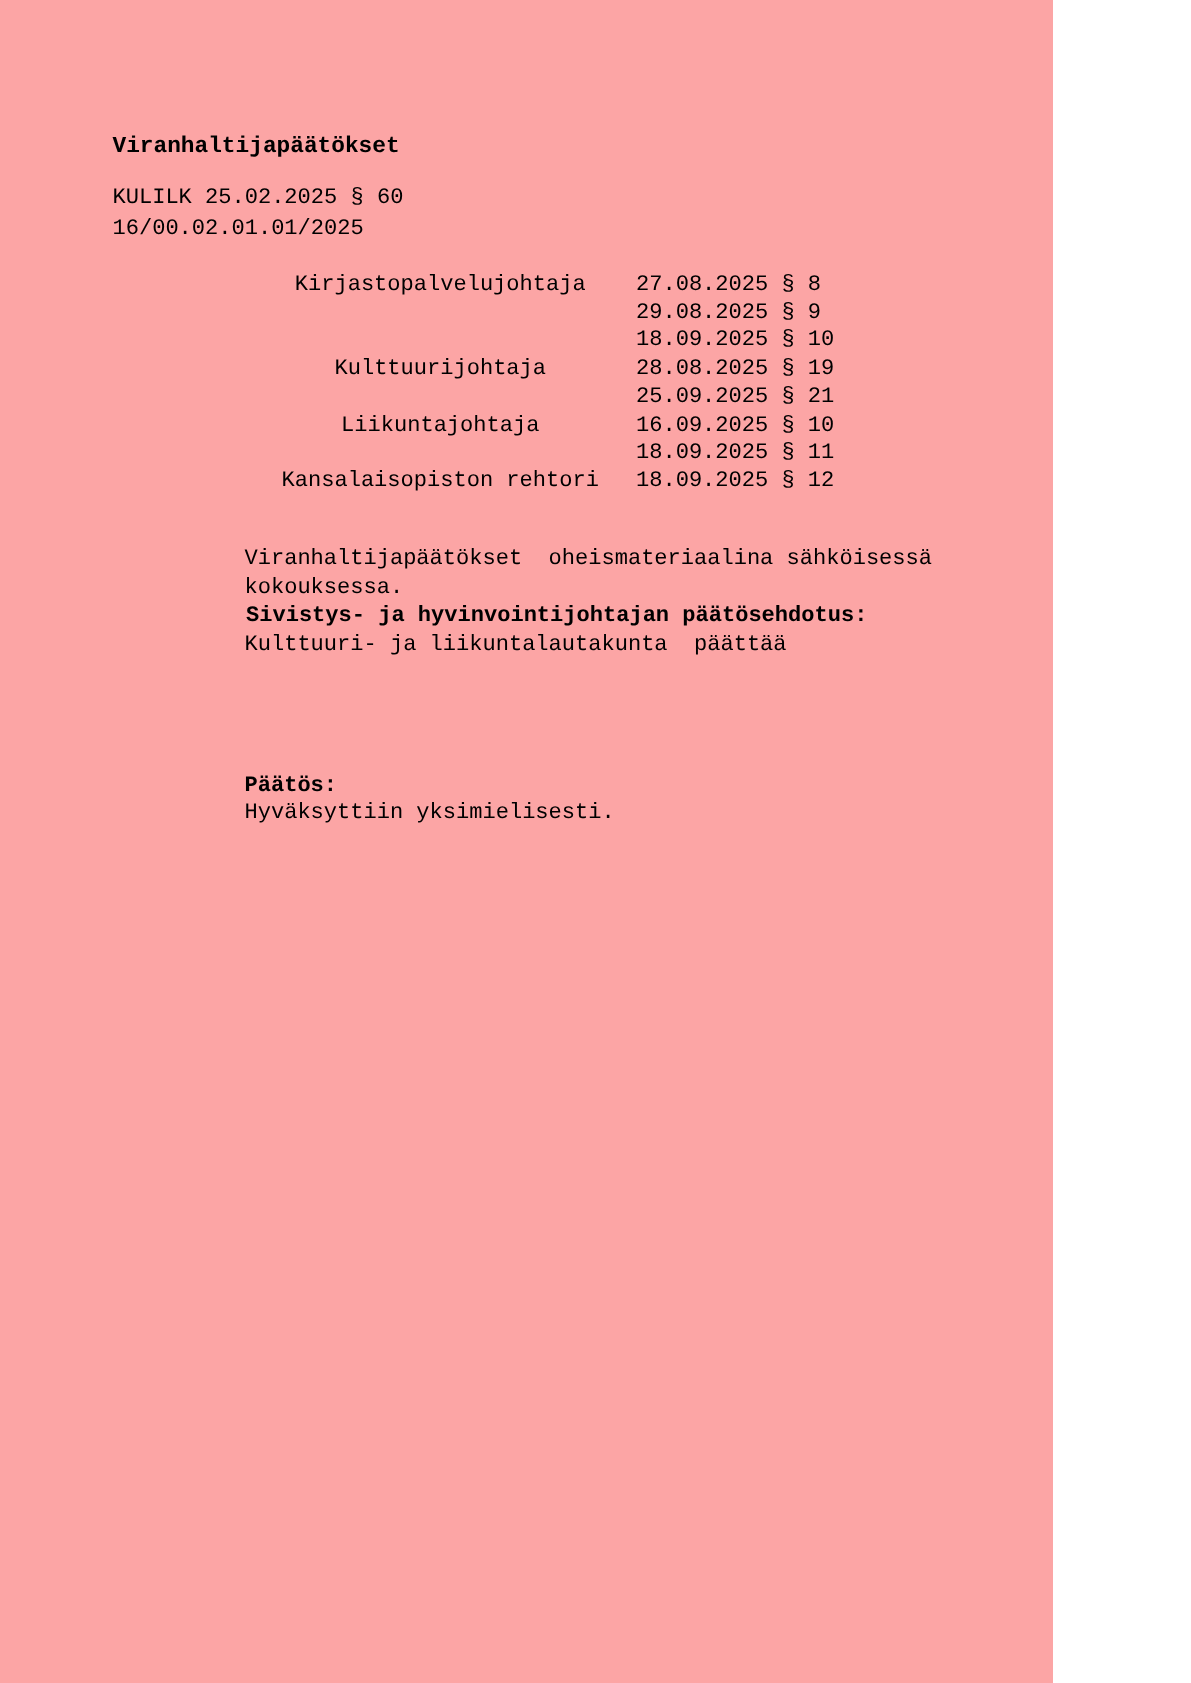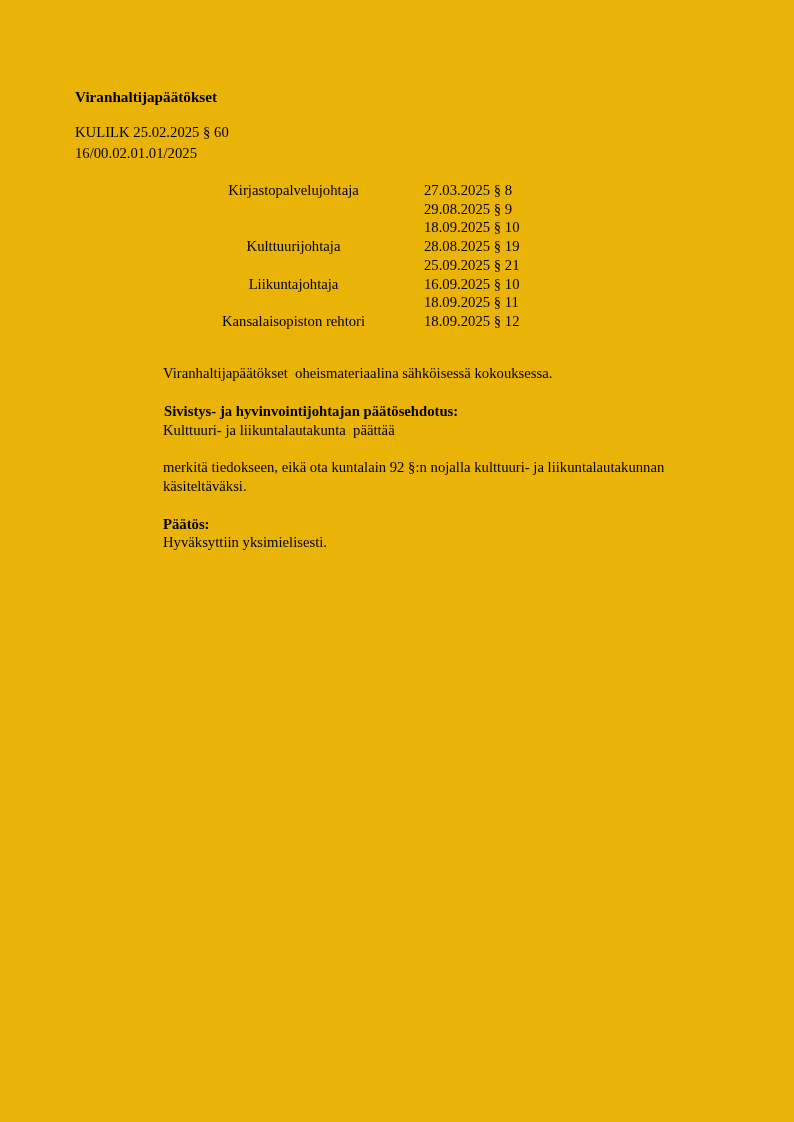--- a/index.html
+++ b/index.html
@@ -1,22 +1,22 @@
 <!DOCTYPE html>
 <html><head>
 <meta charset="utf-8">
 <style>
   html, body { margin: 0; padding: 0; background: #ffffff; }
   .page {
     position: relative;
-    width: 794px;
+    width: 702px;
     height: 1122px;
-    background: #eab308;
+    background: #fca5a5;
     color: #000000;
-    font-family: Liberation Serif, serif;
+    font-family: Liberation Mono, monospace;
     font-size: 14.7px;
     line-height: 18.7px;
     overflow: hidden;
   }
   .abs { position: absolute; }
   .bold { font-weight: 700; }
   .pre { white-space: pre-wrap; }
 
   .doc-title   { left: 75px;  top: 88px;  font-size: 15.2px; font-weight: 700; }
   .doc-meta    { left: 75px;  top: 122px; line-height: 20.5px; }
@@ -39,21 +39,21 @@
   <div class="abs doc-title">Viranhaltijapäätökset</div>
 
   <div class="abs doc-meta">
     <div>KULILK 25.02.2025 § 60</div>
     <div>16/00.02.01.01/2025</div>
   </div>
 
   <div class="abs decisions">
     <div class="drow">
       <span class="officer">Kirjastopalvelujohtaja</span>
-      <span class="date">27.03.2025 § 8</span>
+      <span class="date">27.08.2025 § 8</span>
     </div>
     <div class="drow">
       <span class="officer"></span>
       <span class="date">29.08.2025 § 9</span>
     </div>
     <div class="drow">
       <span class="officer"></span>
       <span class="date">18.09.2025 § 10</span>
     </div>
     <div class="drow">
@@ -77,20 +77,18 @@
       <span class="date">18.09.2025 § 12</span>
     </div>
   </div>
 
   <div class="abs prop-head bold">Sivistys- ja hyvinvointijohtajan päätösehdotus:</div>
 
   <div class="abs note pre">Viranhaltijapäätökset  oheismateriaalina sähköisessä kokouksessa.</div>
 
   <div class="abs prop-intro pre">Kulttuuri- ja liikuntalautakunta  päättää</div>
 
-  <div class="abs prop-text pre">merkitä tiedokseen, eikä ota kuntalain 92 §:n nojalla kulttuuri- ja liikuntalautakunnan
-käsiteltäväksi.</div>
 
   <div class="abs dec-head bold">Päätös:</div>
 
   <div class="abs dec-text">Hyväksyttiin yksimielisesti.</div>
 
 </div>
 
 </body></html>

